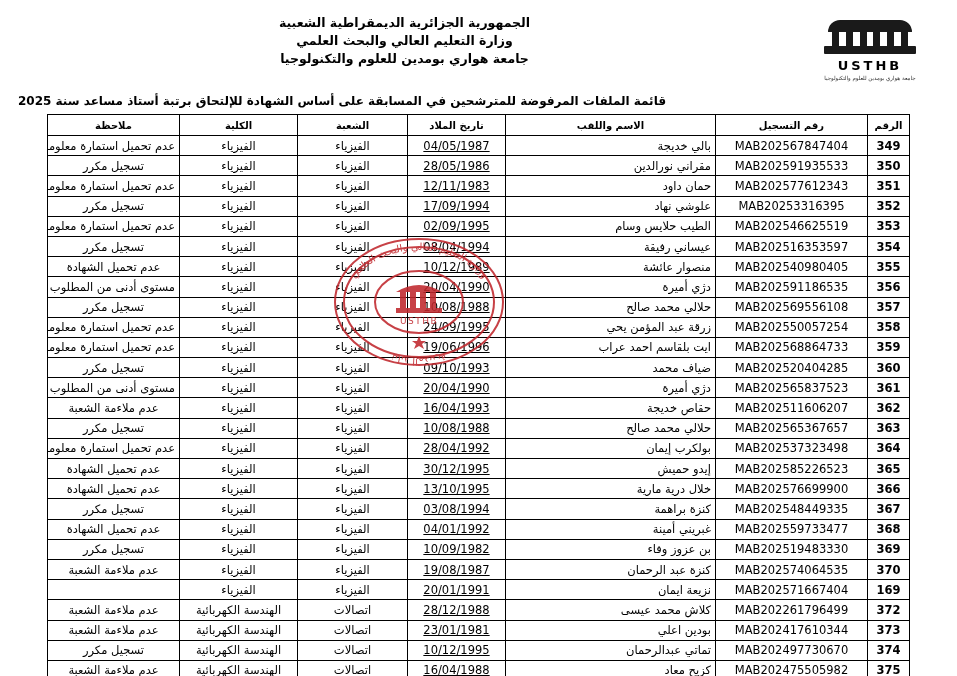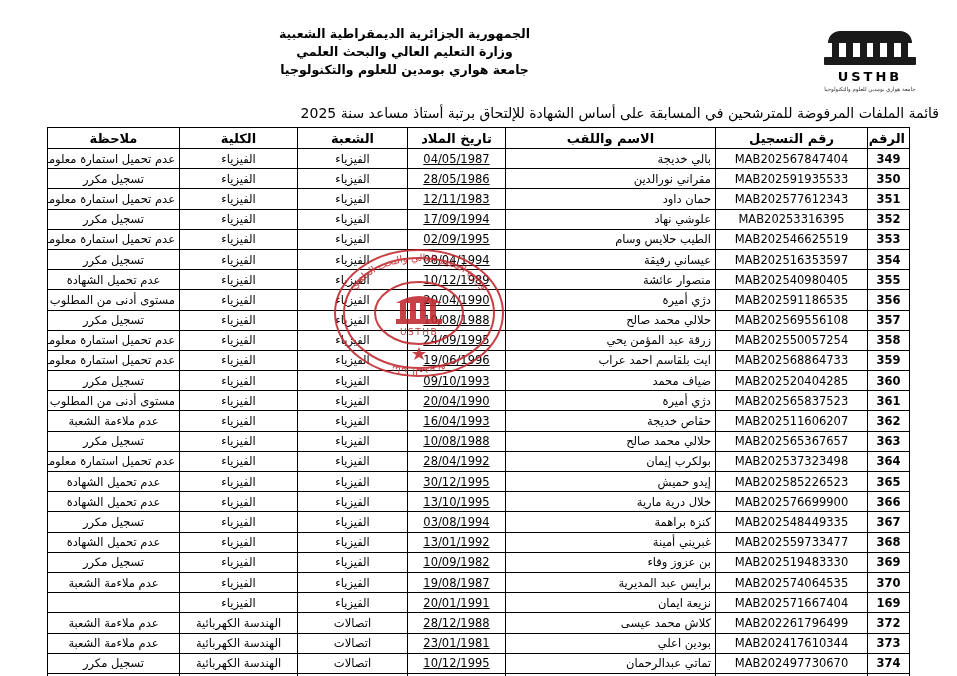--- a/index.html
+++ b/index.html
@@ -14,21 +14,20 @@
     color: #000;
     position: relative;
     overflow: hidden;
   }
   .page {
     position: relative;
     width: 957px;
     height: 608px;
     box-sizing: border-box;
     padding: 14px 18px 8px 18px;
-    margin-top: 11px;
   }
 
   
   .header {
     display: flex;
     flex-direction: row-reverse;
     align-items: flex-start;
     justify-content: space-between;
     height: 86px;
   }
@@ -87,23 +86,23 @@
     margin-top: 4px;
   }
   .logo-sub {
     font-size: 5.5px;
     line-height: 1.25;
     margin-top: 2px;
     color: #333;
   }
 
   .doc-title {
-    text-align: right;
-    font-size: 14px;
-    font-weight: normal;
+    text-align: left;
+    font-size: 12px;
+    font-weight: bold;
     margin-top: -6px;
     margin-bottom: 6px;
   }
 
   
   table.main {
     border-collapse: collapse;
     width: 862px;
     margin: 0 auto;
     table-layout: fixed;
@@ -114,21 +113,21 @@
     font-size: 11.5px;
     height: 19.2px;
     padding: 0 4px;
     overflow: hidden;
     white-space: nowrap;
   }
   table.main th {
     font-weight: bold;
     text-align: center;
     height: 20px;
-    font-size: 13px;
+    font-size: 10px;
   }
   col.c-num { width: 42px; }
   col.c-reg { width: 152px; }
   col.c-name { width: 210px; }
   col.c-date { width: 98px; }
   col.c-branch { width: 110px; }
   col.c-fac { width: 118px; }
   col.c-note { width: 132px; }
 
   td.num { text-align: center; font-weight: bold; }
@@ -383,38 +382,38 @@
           <td class="name">كنزة براهمة</td>
           <td class="date">03/08/1994</td>
           <td class="branch">الفيزياء</td>
           <td class="fac">الفيزياء</td>
           <td class="note">تسجيل مكرر</td>
         </tr>
         <tr>
           <td class="num">368</td>
           <td class="reg">MAB202559733477</td>
           <td class="name">غبريني أمينة</td>
-          <td class="date">13/01/1992</td>
+          <td class="date">04/01/1992</td>
           <td class="branch">الفيزياء</td>
           <td class="fac">الفيزياء</td>
           <td class="note">عدم تحميل الشهادة</td>
         </tr>
         <tr>
           <td class="num">369</td>
           <td class="reg">MAB202519483330</td>
           <td class="name">بن عزوز وفاء</td>
           <td class="date">10/09/1982</td>
           <td class="branch">الفيزياء</td>
           <td class="fac">الفيزياء</td>
           <td class="note">تسجيل مكرر</td>
         </tr>
         <tr>
           <td class="num">370</td>
           <td class="reg">MAB202574064535</td>
-          <td class="name">برايس عبد المديرية</td>
+          <td class="name">كنزة عبد الرحمان</td>
           <td class="date">19/08/1987</td>
           <td class="branch">الفيزياء</td>
           <td class="fac">الفيزياء</td>
           <td class="note">عدم ملاءمة الشعبة</td>
         </tr>
         <tr>
           <td class="num">169</td>
           <td class="reg">MAB202571667404</td>
           <td class="name">نزيعة ايمان</td>
           <td class="date">20/01/1991</td>

